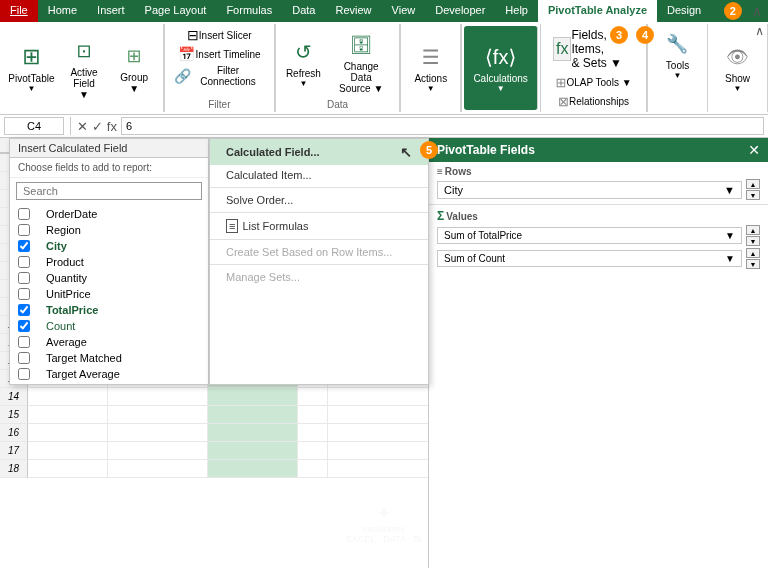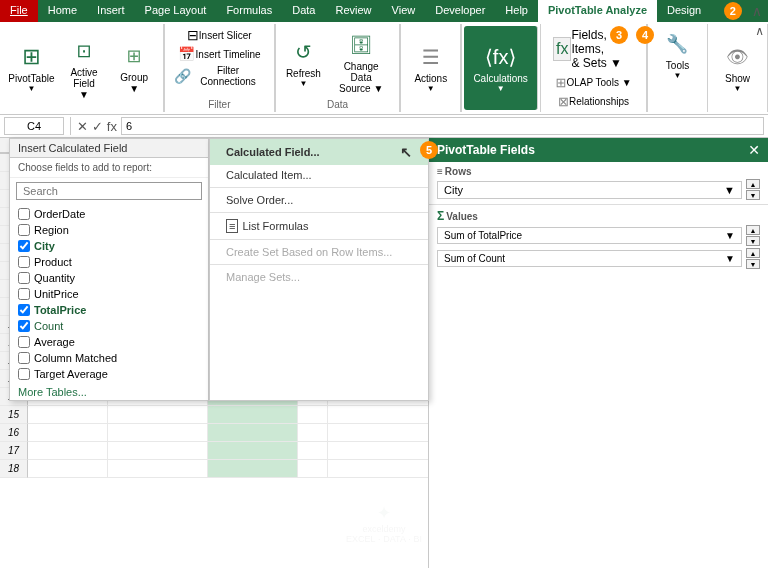--- a/index.html
+++ b/index.html
@@ -44,21 +44,21 @@
     .cell.col-d { width: 30px; }
     .cell.selected { background: #c6efce; border: 2px solid #217346; }
     .cell.header { font-weight: bold; background: #f2f2f2; }
     .cell.grand-total { font-weight: bold; }
 
     
     .right-panel { width: 340px; border-left: 1px solid #c8c8c8; display: flex; flex-direction: column; position: relative; }
     .dropdown-item { padding: 4px 16px; font-size: 11px; cursor: pointer; color: #333; }
     .dropdown-item.disabled { color: #aaa; }
     .dropdown-divider { height: 1px; background: #e0e0e0; margin: 2px 0; }
-    .field-item { display: flex; align-items: center; gap: 4px; padding: 2px 0; font-size: 11px; }
+    .field-item { display: flex; align-items: center; gap: 16px; padding: 2px 0; font-size: 11px; }
     .field-item input[type=checkbox] { width: 12px; height: 12px; }
     .field-label { font-size: 11px; }
     .more-tables { color: #217346; font-size: 11px; padding: 2px 8px; cursor: pointer; }
     .group-divider { width: 1px; background: #d0d0d0; align-self: stretch; }
     .col-c-head { background: #c6efce; }
 
     .menu-highlight { background: #cce8d4 !important; text-align: right; }
 
     .insert-calc-header {
       background: #f2f2f2;
@@ -462,28 +462,27 @@
             <div class="field-item">
               <input type="checkbox" checked="" style="">
               <span class="field-label" style="font-weight:normal; color:#1a5c34;">Count</span>
             </div>
             <div class="field-item">
               <input type="checkbox" style="">
               <span class="field-label">Average</span>
             </div>
             <div class="field-item">
               <input type="checkbox" style="">
-              <span class="field-label">Column Matched</span>
+              <span class="field-label">Target Matched</span>
             </div>
             <div class="field-item">
               <input type="checkbox" style="">
               <span class="field-label">Target Average</span>
             </div>
           </div>
-          <div class="more-tables">More Tables...</div>
         </div>
 
         <div style="width:220px; background:#fff; border:1px solid #c8c8c8; box-shadow:2px 2px 6px rgba(0,0,0,0.2); position:relative;">
           <div class="dropdown-item menu-highlight" style="background:#cce8d4; padding:5px 16px; font-size:11px; font-weight:bold; display:flex; align-items:center; justify-content:space-between;">
             <span>Calculated Field...</span>
             <span style="font-size:14px; color:#333;">↖</span>
           </div>
           <div class="dropdown-item">Calculated Item...</div>
           <div class="dropdown-divider"></div>
           <div class="dropdown-item">Solve Order...</div>

